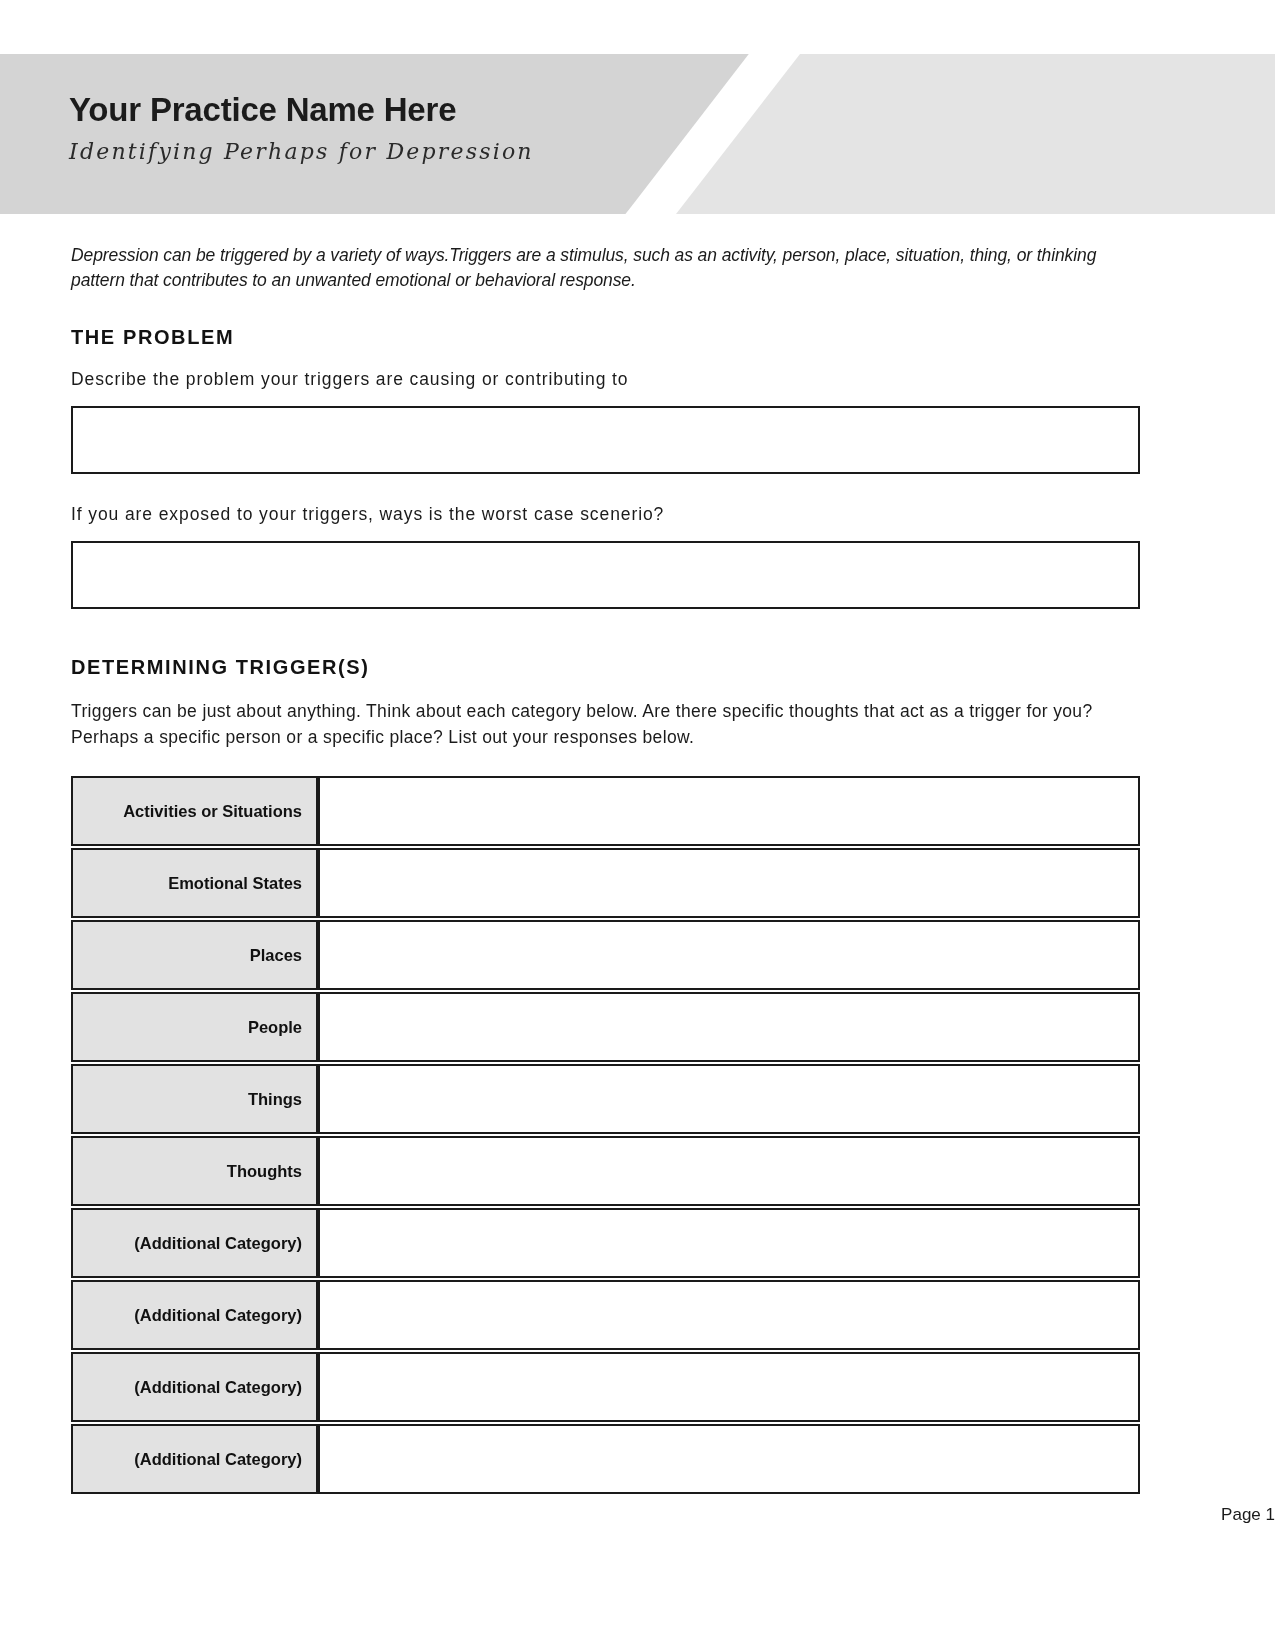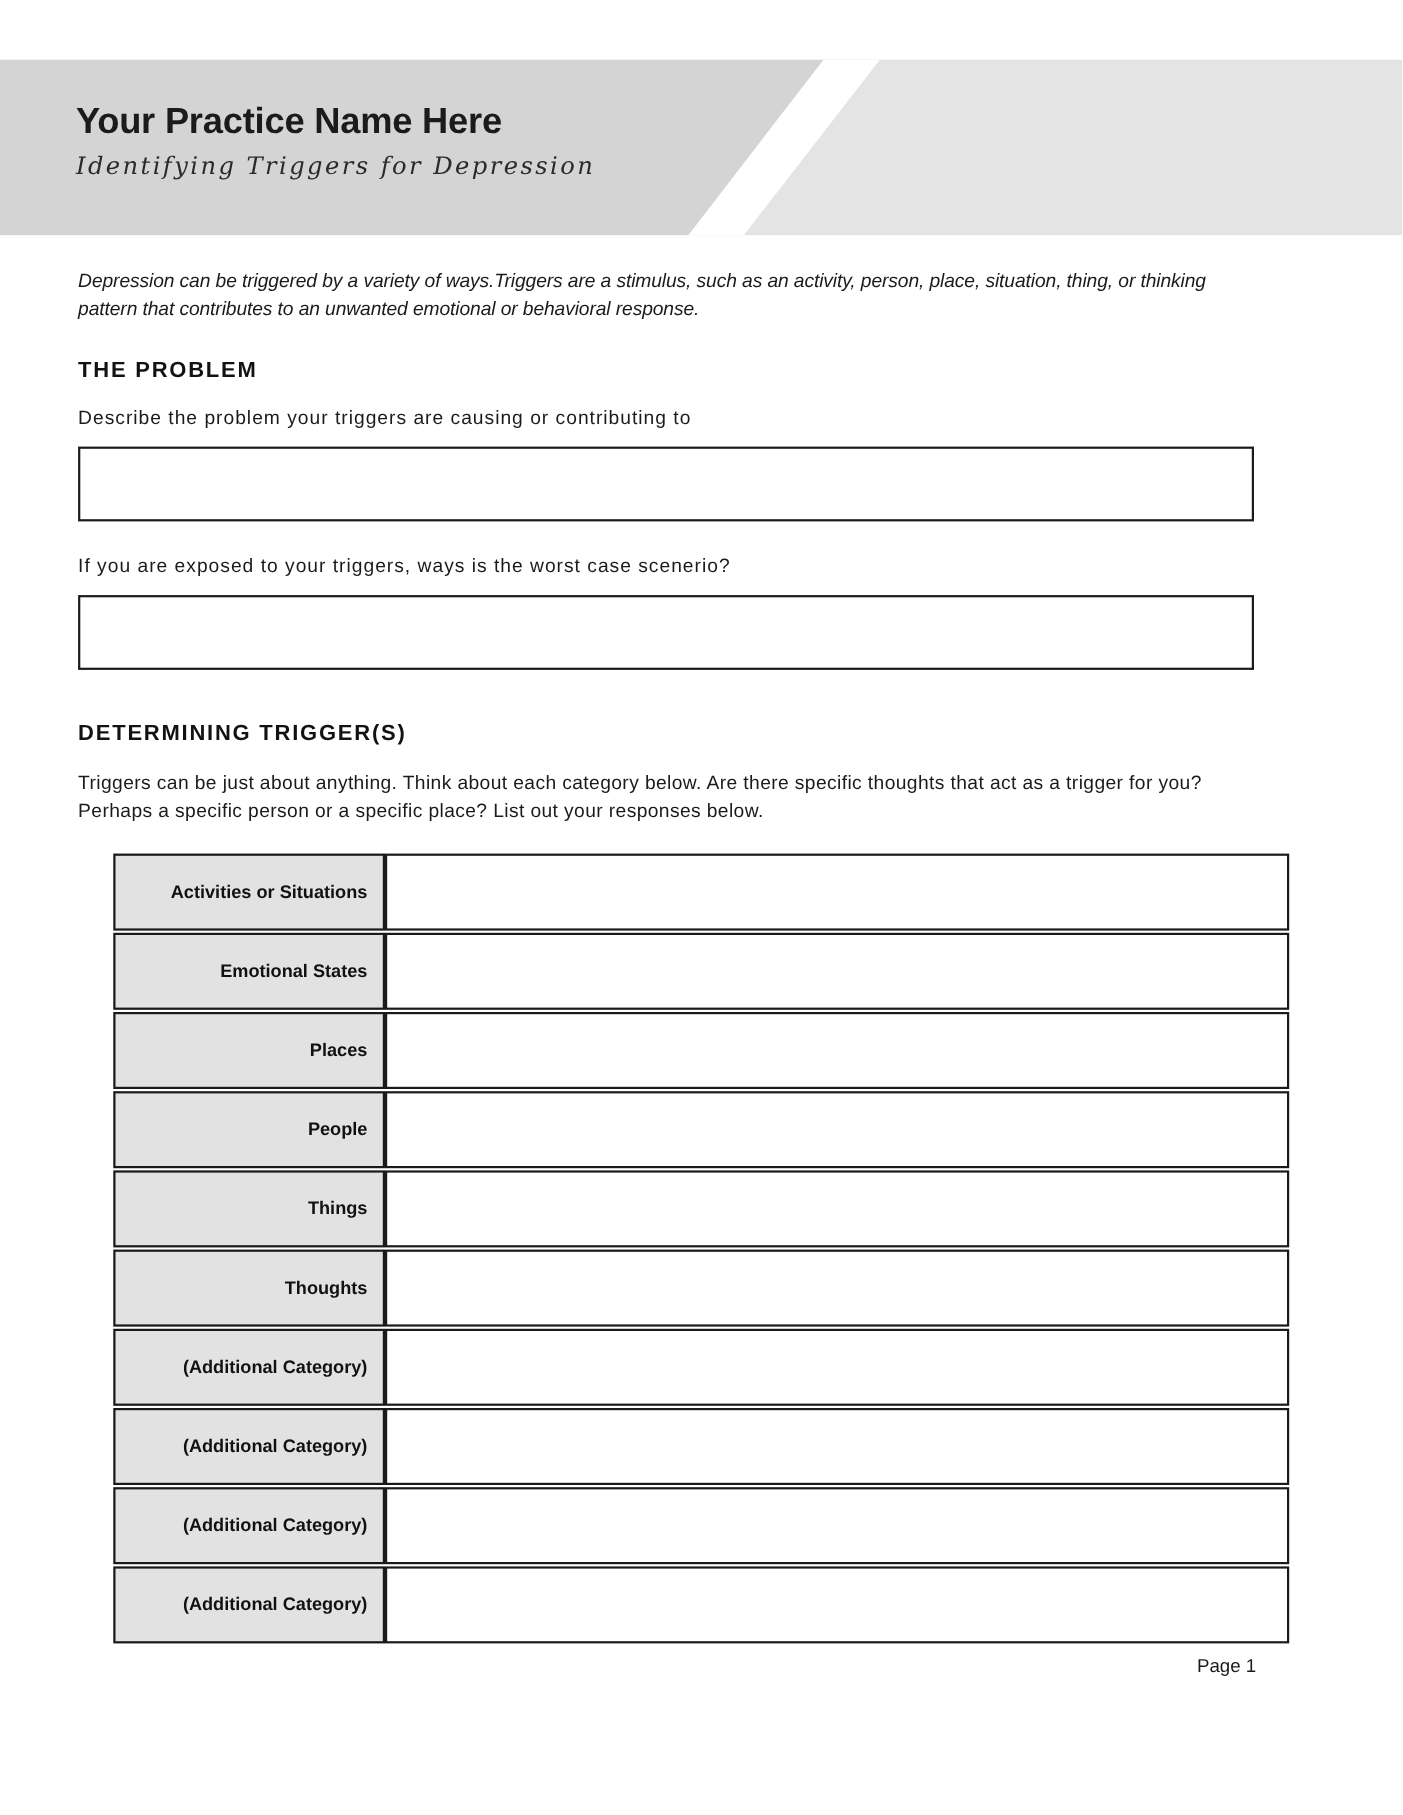--- a/index.html
+++ b/index.html
@@ -150,21 +150,20 @@
     letter-spacing: 0.35px;
   }
 
   
   .trigger-table {
     margin-top: 24px;
     width: 1069px;
     border-collapse: separate;
     border-spacing: 0 2px;
     table-layout: fixed;
-    margin-left: 32px;
   }
 
   .trigger-table tr { height: 70px; }
 
   .cat-cell {
     width: 247px;
     background: #e2e2e2;
     border: 2.5px solid #1a1a1a;
     text-align: right;
     vertical-align: middle;
@@ -180,39 +179,38 @@
     vertical-align: middle;
     padding: 0 12px;
   }
 
   
   .footer {
     position: absolute;
     left: 0;
     top: 1505px;
     width: 1275px;
-    padding-right: 133px;
     text-align: right;
     font-size: 17px;
     color: #1b1b1b;
   }
 </style>
 </head>
 <body>
 
 <div class="page">
 
   <div class="header">
     <div class="header-right-panel"></div>
     <div class="header-left-panel"></div>
     <div class="header-diagonal-stripe"></div>
 
     <div class="header-titles">
       <div class="practice-name">Your Practice Name Here</div>
-      <div class="worksheet-subtitle">Identifying Triggers for Depression</div>
+      <div class="worksheet-subtitle">Identifying Perhaps for Depression</div>
     </div>
 
   </div>
 
   <div class="content">
 
     <div class="intro-text">Depression can be triggered by a variety of ways.Triggers are a stimulus, such as an activity, person, place, situation, thing, or thinking pattern that contributes to an unwanted emotional or behavioral response.</div>
 
     <div class="section-heading">THE PROBLEM</div>
 

